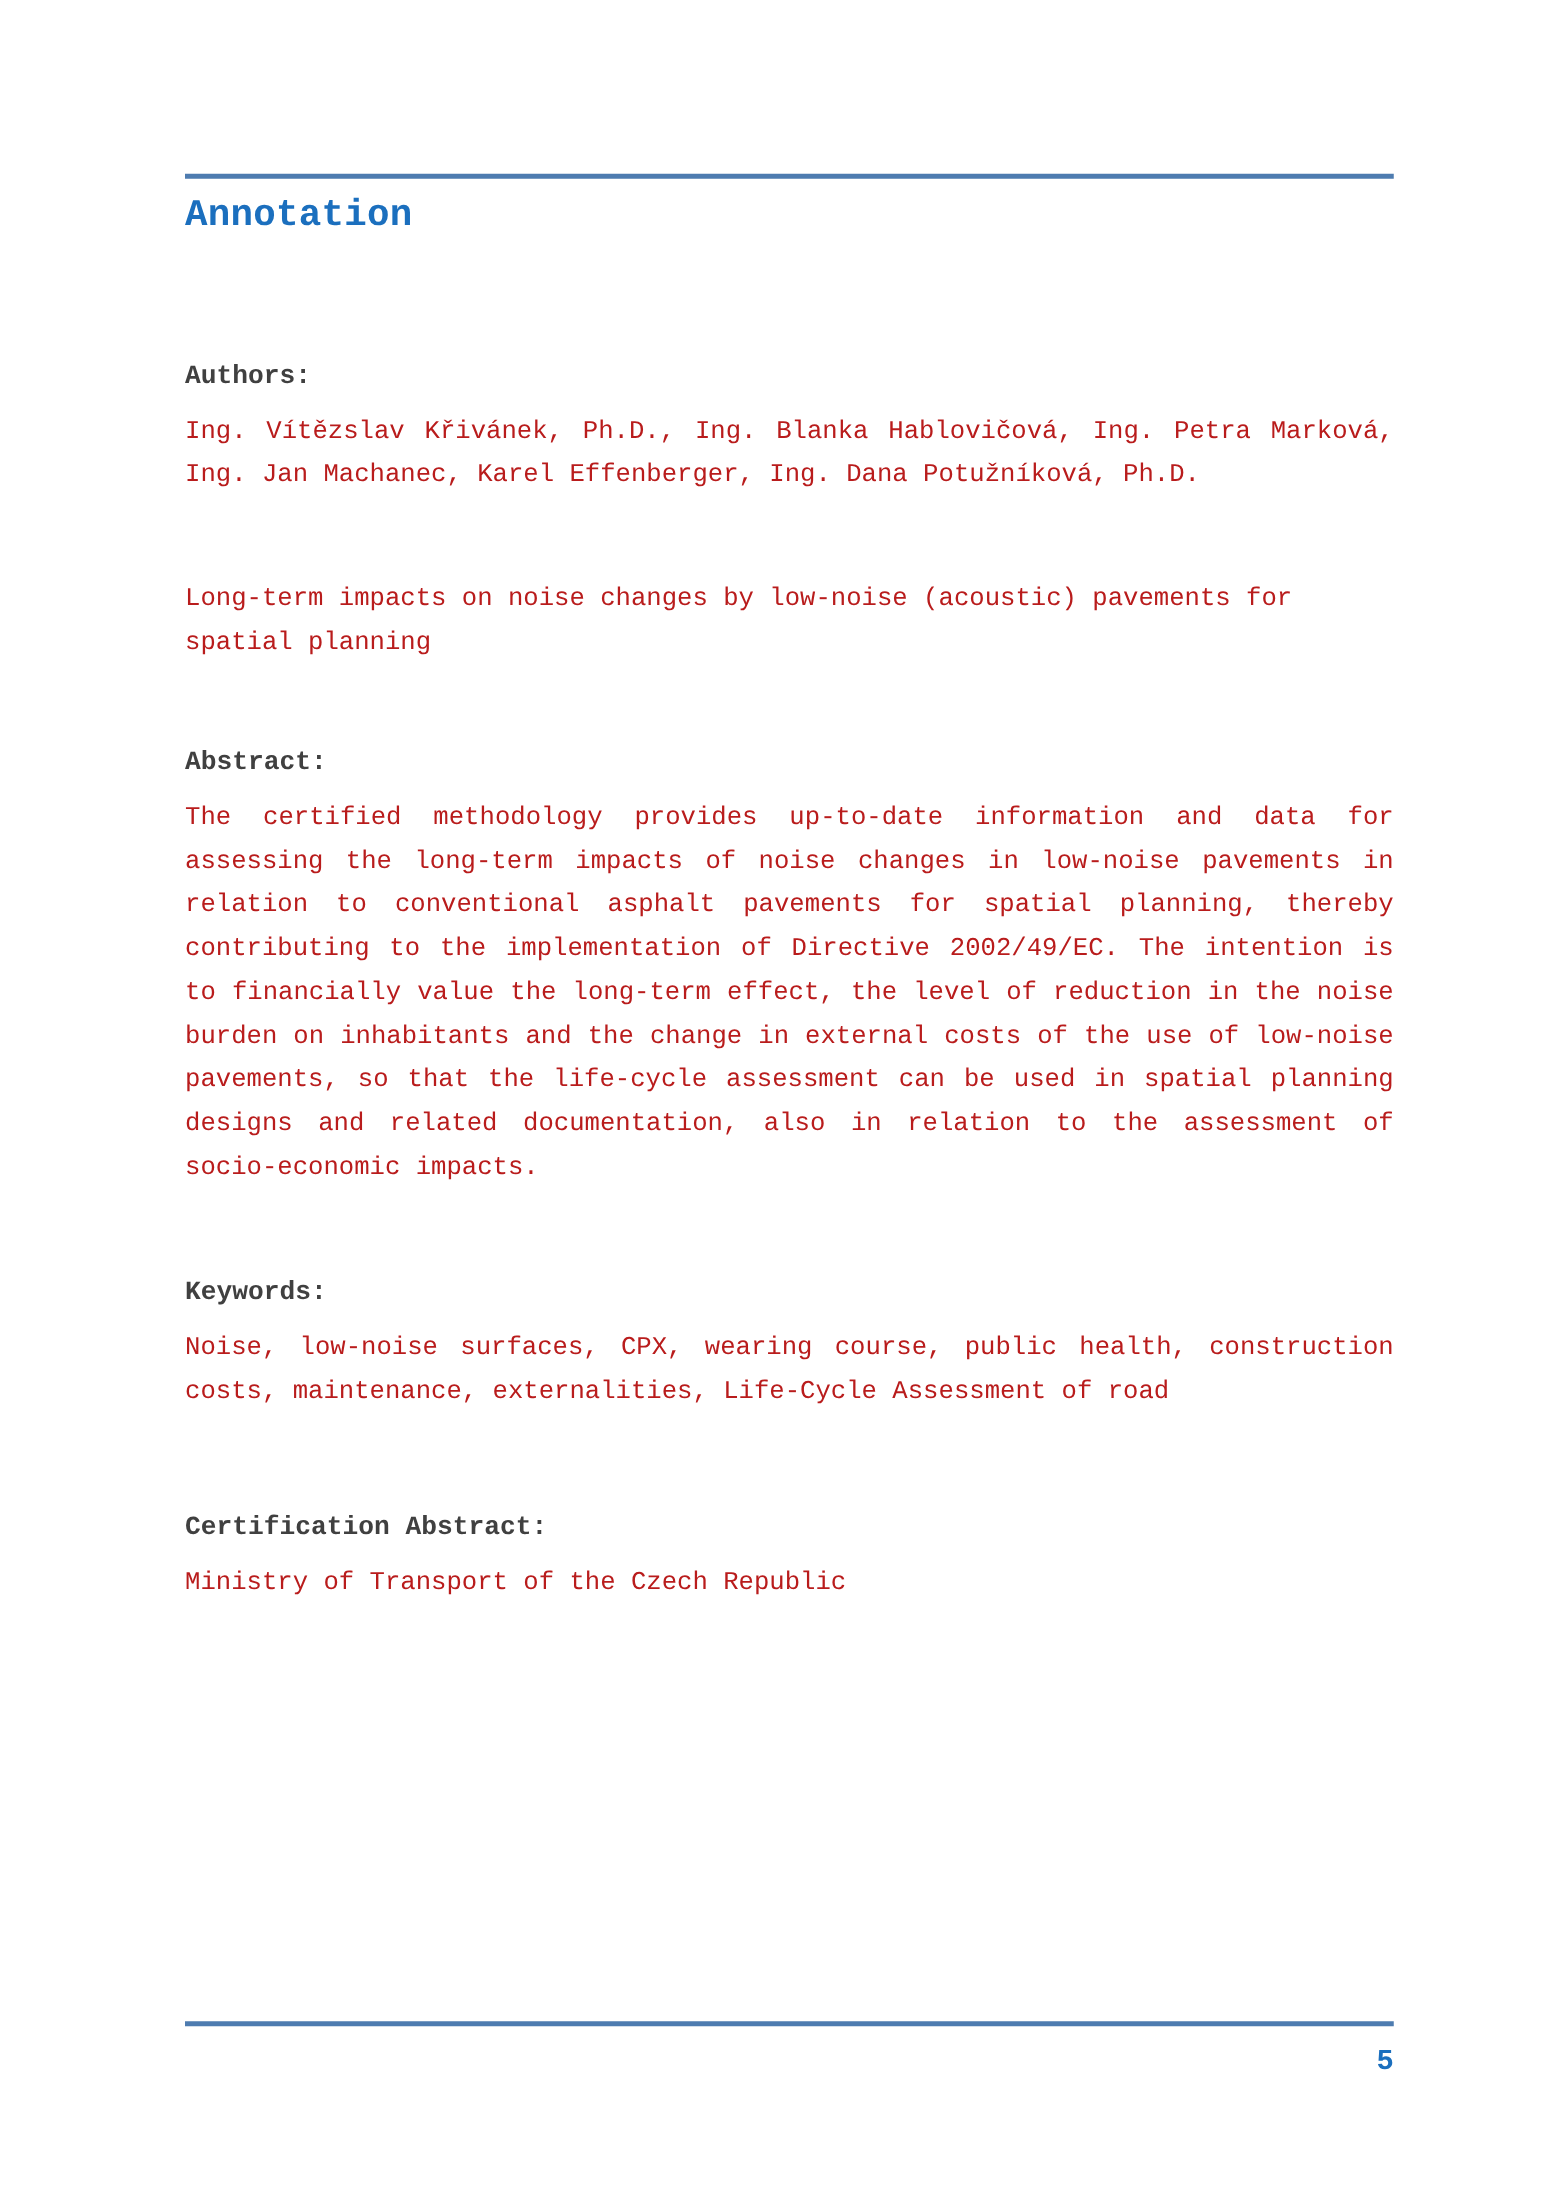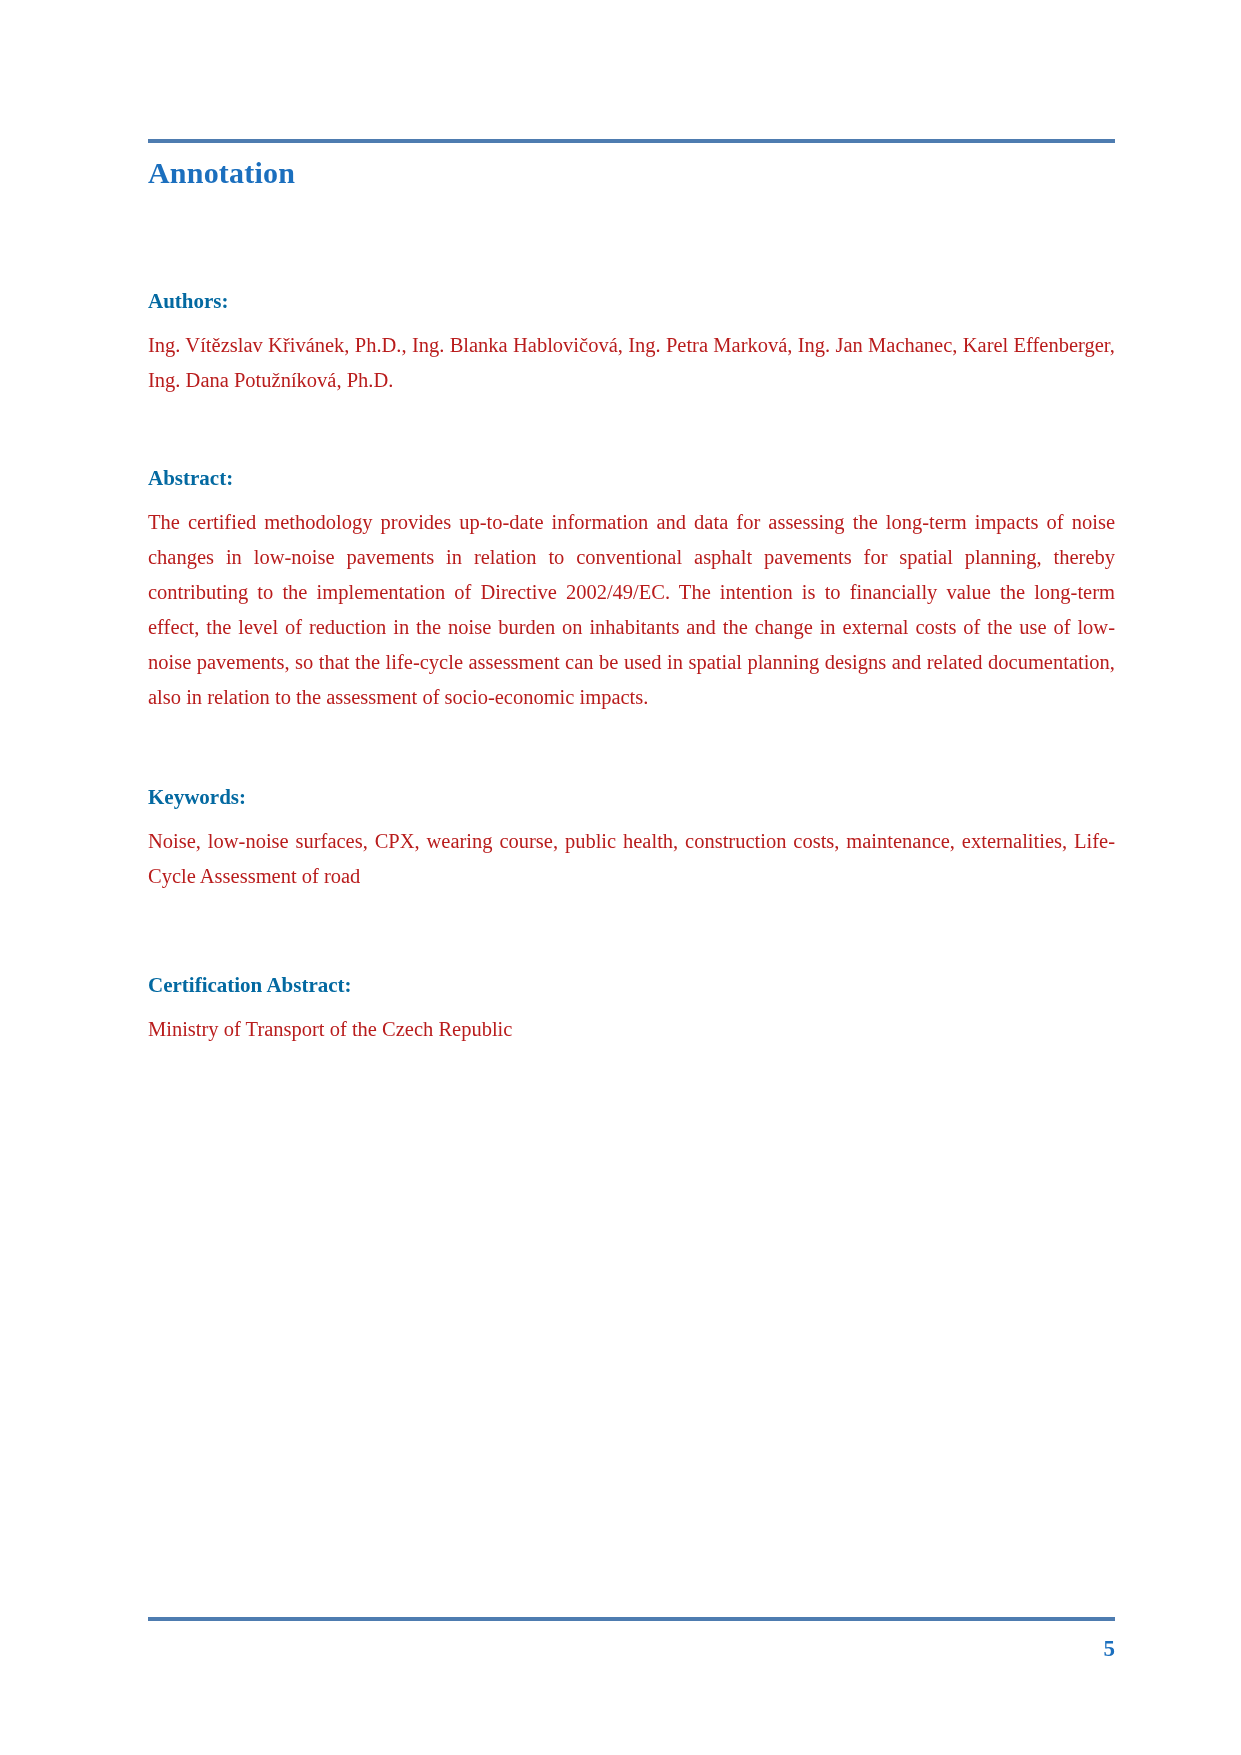--- a/index.html
+++ b/index.html
@@ -2,21 +2,21 @@
 <html><head>
 <meta charset="utf-8">
 <style>
   * { box-sizing: border-box; }
   html, body { margin: 0; padding: 0; background: #ffffff; }
   .page {
     position: relative;
     width: 1241px;
     height: 1755px;
     background: #ffffff;
-    font-family: Liberation Serif, serif;
+    font-family: Liberation Mono, monospace;
     color: #1b1b1d;
     overflow: hidden;
   }
   .content {
     margin-left: 148px;
     width: 967px;
   }
   .rule {
     height: 4px;
     background: #4e7cb0;
@@ -34,21 +34,21 @@
   .sec-authors { margin-top: 93px; }
   .sec-title { margin-top: 64px; }
   .sec-abstract { margin-top: 62px; }
   .sec-keywords { margin-top: 66px; }
   .sec-cert { margin-top: 75px; }
   .label {
     margin: 0;
     font-size: 21px;
     line-height: 33px;
     font-weight: 700;
-    color: #0369a1;
+    color: #404040;
   }
   .body-text {
     margin: 10px 0 0 0;
     font-size: 20.5px;
     line-height: 35px;
     color: #b91c1c;
     text-align: justify;
   }
   .body-text.no-justify { text-align: left; }
   .rule-bottom {
@@ -77,20 +77,21 @@
     <div class="rule rule-top"></div>
 
     <h1 class="doc-title">Annotation</h1>
 
     <section class="sec sec-authors">
       <h2 class="label">Authors:</h2>
       <p class="body-text">Ing. Vítězslav Křivánek, Ph.D., Ing. Blanka Hablovičová, Ing. Petra Marková, Ing. Jan Machanec, Karel Effenberger, Ing. Dana Potužníková, Ph.D.</p>
     </section>
 
     <section class="sec sec-title">
+      <p class="body-text no-justify">Long-term impacts on noise changes by low-noise (acoustic) pavements for spatial planning</p>
     </section>
 
     <section class="sec sec-abstract">
       <h2 class="label">Abstract:</h2>
       <p class="body-text">The certified methodology provides up-to-date information and data for assessing the long-term impacts of noise changes in low-noise pavements in relation to conventional asphalt pavements for spatial planning, thereby contributing to the implementation of Directive 2002/49/EC. The intention is to financially value the long-term effect, the level of reduction in the noise burden on inhabitants and the change in external costs of the use of low-noise pavements, so that the life-cycle assessment can be used in spatial planning designs and related documentation, also in relation to the assessment of socio-economic impacts.</p>
     </section>
 
     <section class="sec sec-keywords">
       <h2 class="label">Keywords:</h2>
       <p class="body-text">Noise, low-noise surfaces, CPX, wearing course, public health, construction costs, maintenance, externalities, Life-Cycle Assessment of road</p>

